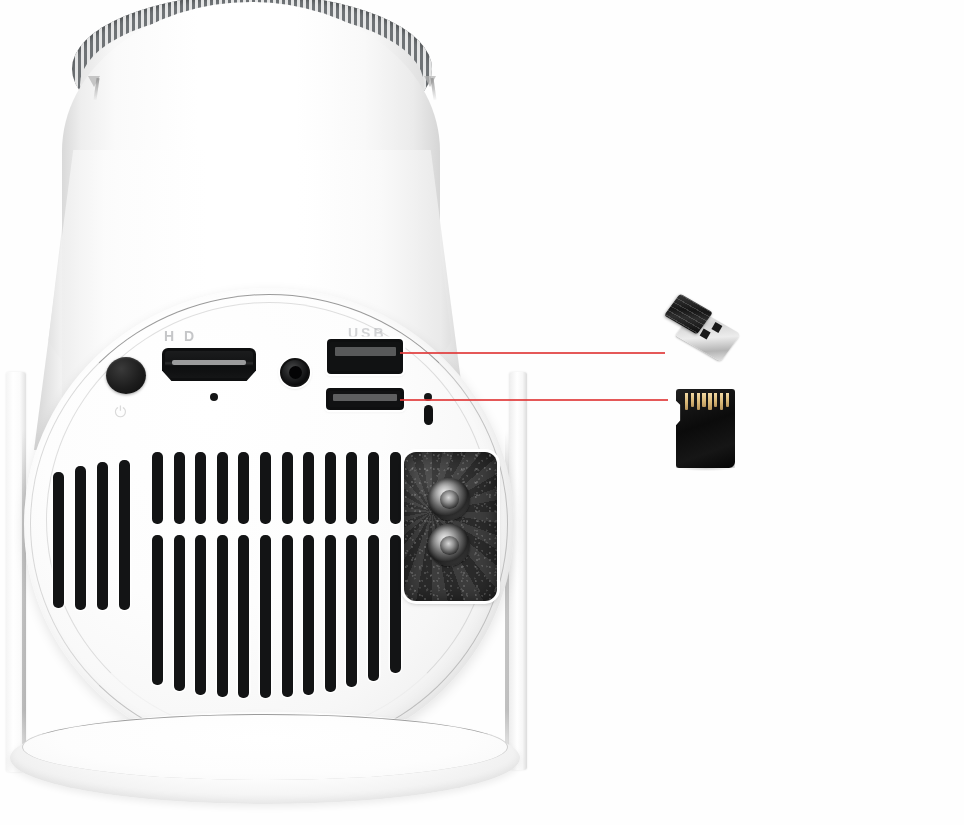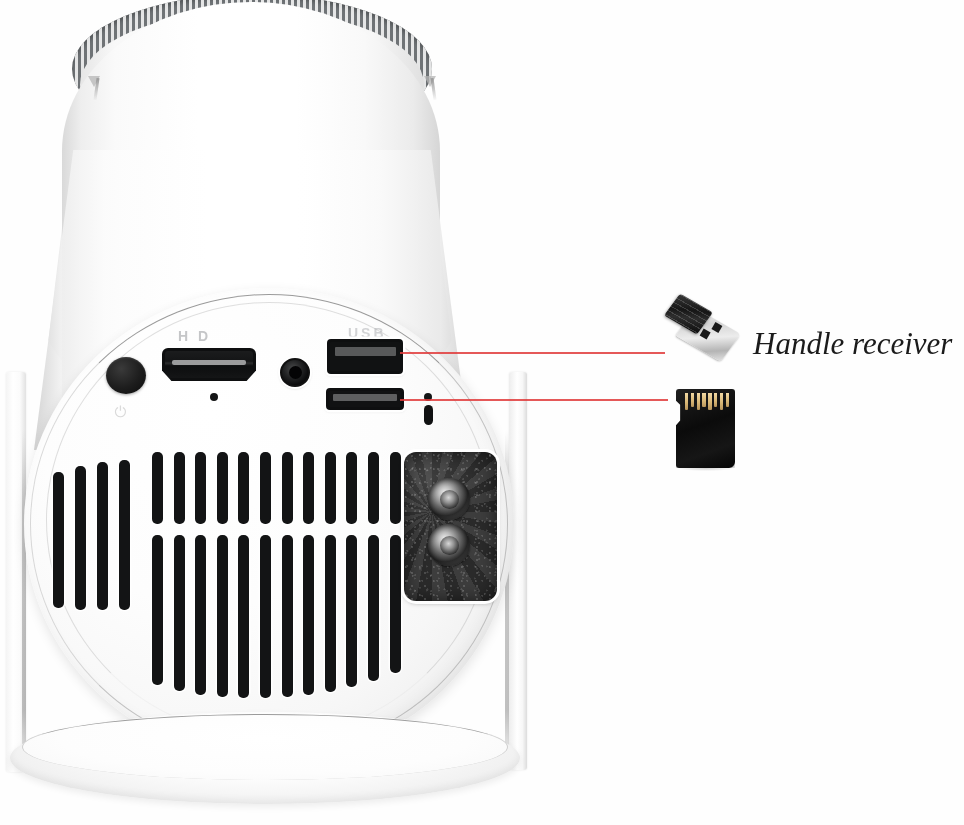--- a/index.html
+++ b/index.html
@@ -270,21 +270,21 @@
 
   
   .silk-label {
     position: absolute;
     font-family: "Liberation Sans", sans-serif;
     font-size: 14px;
     letter-spacing: 3px;
     color: rgba(150,152,155,0.55);
     font-weight: 600;
   }
-  .silk-hdmi { left: 178px; top: 328px; }
+  .silk-hdmi { left: 164px; top: 328px; }
   .silk-usb  { left: 348px; top: 325px; color: rgba(158,160,163,0.45); }
 
   
   .vent-zone { position: absolute; }
   .slot {
     position: absolute;
     background: #131415;
     border-radius: 5px;
     box-shadow: 0 0 0 1.5px rgba(255,255,255,0.9);
   }
@@ -520,21 +520,20 @@
   <div class="leader-line leader-1"></div>
   <div class="leader-line leader-2"></div>
 
   <div class="dongle">
     <div class="dongle-metal"></div>
     <div class="dongle-hole h1"></div>
     <div class="dongle-hole h2"></div>
     <div class="dongle-body"></div>
     <div class="dongle-ribs"></div>
   </div>
-  <div class="acc-label label-receiver">Handle receiver</div>
 
   <div class="sdcard"></div>
   <div class="sd-contacts" id="sd-contacts">
       <div class="sd-pin" style="background: linear-gradient(rgb(242, 217, 164) 0%, rgb(217, 184, 119) 55%, rgb(184, 148, 90) 100%); height: 17px;"></div>
       <div class="sd-pin" style="background: linear-gradient(rgb(242, 217, 164) 0%, rgb(217, 184, 119) 55%, rgb(184, 148, 90) 100%); height: 14px;"></div>
       <div class="sd-pin" style="background: linear-gradient(rgb(242, 217, 164) 0%, rgb(217, 184, 119) 55%, rgb(184, 148, 90) 100%); height: 17px;"></div>
       <div class="sd-pin" style="background: linear-gradient(rgb(242, 217, 164) 0%, rgb(217, 184, 119) 55%, rgb(184, 148, 90) 100%); height: 14px;"></div>
       <div class="sd-pin" style="background: linear-gradient(rgb(242, 217, 164) 0%, rgb(217, 184, 119) 55%, rgb(184, 148, 90) 100%); height: 17px;"></div>
       <div class="sd-pin" style="background: linear-gradient(rgb(242, 217, 164) 0%, rgb(217, 184, 119) 55%, rgb(184, 148, 90) 100%); height: 14px;"></div>
       <div class="sd-pin" style="background: linear-gradient(rgb(242, 217, 164) 0%, rgb(217, 184, 119) 55%, rgb(184, 148, 90) 100%); height: 17px;"></div>

